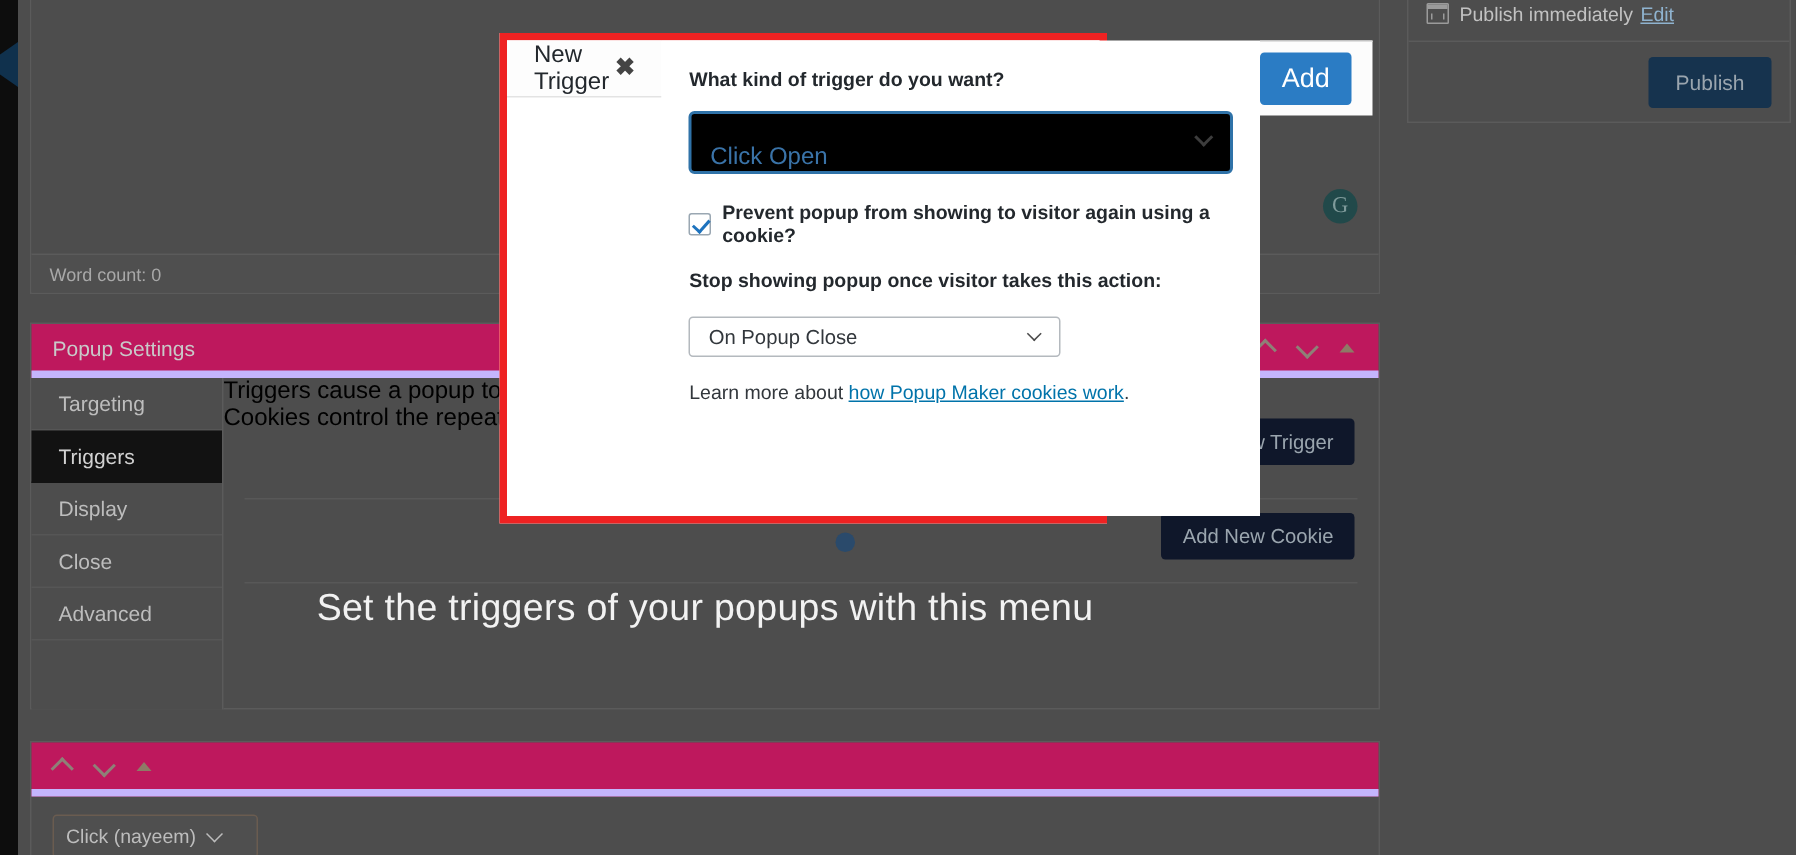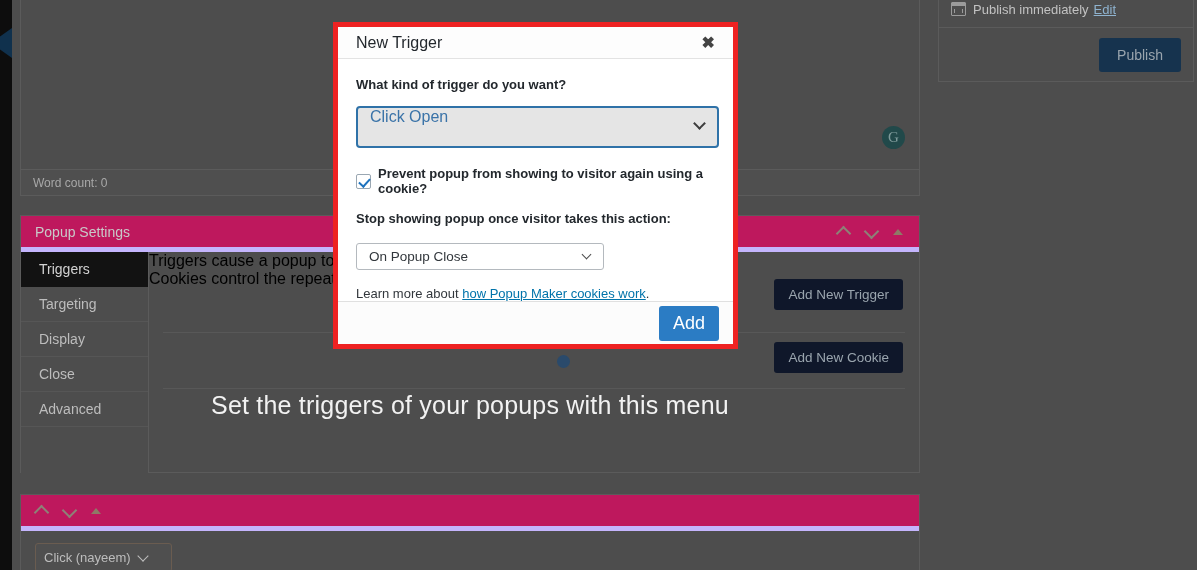--- a/index.html
+++ b/index.html
@@ -248,21 +248,21 @@
     position: absolute;
     left: 333px; top: 22px;
     width: 405px; height: 327px;
     border: 5px solid #ee2222;
     background: #fff;
     z-index: 50;
   }
   .modal {
     position: absolute; inset: 0;
     background: #fff;
-    display: flex; flex-direction: column;
+    display: flex; flex-direction: row;
   }
   .modal-header {
     height: 38px;
     display: flex; align-items: center;
     padding: 0 14px 0 18px;
     border-bottom: 1px solid #e3e3e3;
     background: #fdfdfd;
   }
   .modal-title {
     flex: 1;
@@ -285,27 +285,27 @@
   .field-label {
     font-size: 13px;
     font-weight: bold;
     color: #23282d;
     margin-bottom: 14px;
   }
   .sel-primary {
     width: 363px; height: 42px;
     border: 2px solid #2f72a8;
     border-radius: 4px;
-    display: flex; align-items: flex-start;
+    display: flex; align-items: flex-end;
     padding: 0 12px;
     font-size: 16px;
     color: #3a73a8;
     position: relative;
     cursor: pointer;
-    background: #e5e5e5;
+    background: #000000;
   }
   .sel-primary .caret,
   .sel-small .caret {
     position: absolute;
     right: 13px;
     width: 9px; height: 9px;
     border-left: 2px solid #4a4a4a;
     border-bottom: 2px solid #4a4a4a;
     transform: rotate(-45deg);
     top: 50%; margin-top: -8px;
@@ -410,25 +410,25 @@
         <div class="mb-order-ctrls">
           <div class="chev up"></div>
           <div class="chev down"></div>
           <div class="tri-toggle"></div>
         </div>
       </div>
 
       <div class="ps-body">
 
         <div class="ps-tabs">
+          <div class="ps-tab">
+            <span>Targeting</span>
+          </div>
           <div class="ps-tab active">
             <span>Triggers</span>
-          </div>
-          <div class="ps-tab">
-            <span>Targeting</span>
           </div>
           <div class="ps-tab">
             <span>Display</span>
           </div>
           <div class="ps-tab">
             <span>Close</span>
           </div>
           <div class="ps-tab">
             <span>Advanced</span>
           </div>

